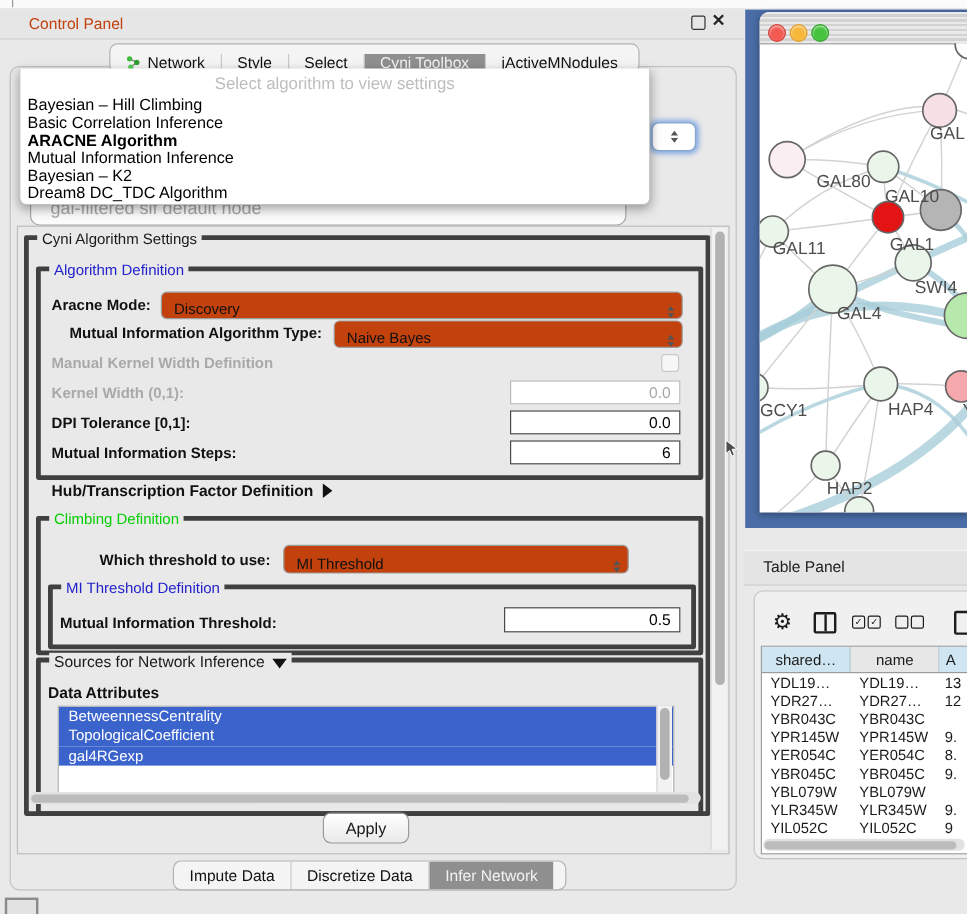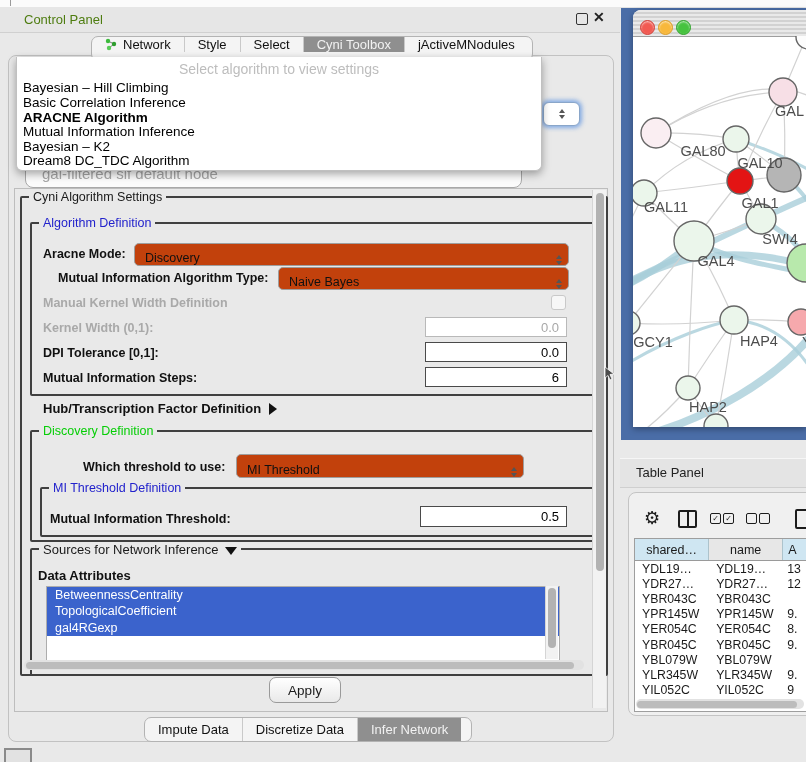--- a/index.html
+++ b/index.html
@@ -4,45 +4,45 @@
 <style>
   html,body{margin:0;padding:0;}
   body{width:806px;height:762px;background:#e9e9e9;font-family:"Liberation Sans",sans-serif;
        -webkit-font-smoothing:antialiased;position:relative;overflow:hidden;color:#1a1a1a;}
   .abs{position:absolute;}
   
   .top-strip{left:0;top:0;width:806px;height:7px;background:#fbfbfb;border-bottom:1px solid #e2e2e2;}
   .top-tick{left:10px;top:0;width:1px;height:6px;background:#9a9a9a;}
   
   .cp-titlebar{left:0;top:7px;width:620px;height:25px;background:#e6e6e6;border-bottom:1px solid #d0d0d0;}
-  .cp-title{left:24px;top:12px;font-size:13px;color:#4d7c0f;text-align:center;}
+  .cp-title{left:24px;top:12px;font-size:13px;color:#c2410c;text-align:center;}
   .cp-float{left:576px;top:13px;width:10px;height:10px;border:1.6px solid #333;border-radius:2px;}
   .cp-close{left:593px;top:9px;font-size:14px;font-weight:bold;color:#222;}
   .cp-outer{left:8px;top:55px;width:604px;height:685px;border:1px solid #c2c2c2;border-radius:8px;background:#e9e9e9;}
   
   .tabbar{left:91px;top:36px;width:440px;height:23px;background:#f4f4f4;border:1px solid #b3b3b3;
-          border-radius:7px;display:flex;align-items:flex-start;overflow:hidden;z-index:3;}
+          border-radius:7px;display:flex;align-items:flex-end;overflow:hidden;z-index:3;}
   .tab{display:flex;align-items:center;gap:5px;padding:0 13px;font-size:13px;color:#111;border-right:1px solid #c9c9c9;}
   .tab:last-child{border-right:none;}
   .tab.selected{background:#8f8f8f;color:#f2f2f2;}
   
   .combo-stepper-frag{left:543px;top:102px;width:35px;height:22px;background:#fff;border:1px solid #8aa6c9;
      border-radius:6px;box-shadow:0 0 4px 2px rgba(98,150,226,.75);display:flex;align-items:center;justify-content:center;z-index:2;}
   .combo2{left:25px;top:154px;width:495px;height:32px;background:#fbfbfb;border:1px solid #a8a8a8;border-radius:8px;z-index:1;
      display:flex;align-items:flex-end;}
   .combo2 span{margin:0 0 5px 16px;font-size:15px;color:#a6a6a6;}
   
   .popup{left:16px;top:57px;width:524px;height:113px;background:#fff;border:1px solid #c0c0c0;border-top:none;
      border-radius:0 0 6px 6px;box-shadow:0 3px 9px rgba(0,0,0,.35);z-index:4;}
   .popup-header{position:absolute;left:0;top:4px;width:100%;text-align:center;font-size:14px;color:#bdbdbd;}
   .popup-item{position:absolute;left:6px;font-size:13.5px;color:#000;white-space:nowrap;}
   .popup-item.bold{font-weight:bold;}
   
   .settings-box{left:14px;top:188px;width:592px;height:522px;border:1px solid #bdbdbd;background:#e9e9e9;}
-  .group{position:absolute;border:2px solid #404040;border-radius:2px;padding-left:20px;}
+  .group{position:absolute;border:4px solid #404040;border-radius:2px;}
   .group-title{position:absolute;top:-8px;left:7px;background:#e9e9e9;padding:0 4px;font-size:12.5px;}
   .t-black{color:#1a1a1a;} .t-blue{color:#2222cc;} .t-green{color:#06ce06;}
   .flabel{position:absolute;font-size:12.5px;font-weight:bold;color:#111;white-space:nowrap;}
   .flabel.dis{color:#a9a9a9;}
   .combo{position:absolute;background:#c2410c;border:1px solid #9e9e9e;border-radius:5px;display:flex;align-items:flex-end;
      font-size:12.5px;color:#111;}
   .combo .val{flex:1;padding-left:10px;}
   .stepper{width:18px;display:flex;flex-direction:column;align-items:center;justify-content:center;gap:2px;}
   .tri-up{width:0;height:0;border-left:3.5px solid transparent;border-right:3.5px solid transparent;border-bottom:4.5px solid #555;}
   .tri-down{width:0;height:0;border-left:3.5px solid transparent;border-right:3.5px solid transparent;border-top:4.5px solid #555;}
@@ -189,21 +189,21 @@
 <div class="abs flabel" style="left:43px;top:346px;">DPI Tolerance [0,1]:</div>
 <div class="abs tfield en" style="left:425px;top:342px;width:142px;height:20px;">0.0</div>
 <div class="abs flabel" style="left:43px;top:371px;">Mutual Information Steps:</div>
 <div class="abs tfield en" style="left:425px;top:367px;width:142px;height:20px;">6</div>
 
 <div class="abs flabel" style="left:43px;top:401px;font-size:13px;">
   <span>Hub/Transcription Factor Definition</span><span class="arrow-right"></span>
 </div>
 
 <div class="abs group" style="left:30px;top:430px;width:548px;height:108px;">
-  <span class="group-title t-green">Discovery Definition</span>
+  <span class="group-title t-green">Climbing Definition</span>
 </div>
 <div class="abs flabel" style="left:83px;top:460px;">Which threshold to use:</div>
 <div class="abs combo" style="left:236px;top:454px;width:286px;height:22px;">
   <span class="val">MI Threshold</span>
   <span class="stepper">
       <span class="tri-up"></span>
       <span class="tri-down"></span>
     </span>
 </div>
 <div class="abs group" style="left:40px;top:487px;width:532px;height:46px;">

